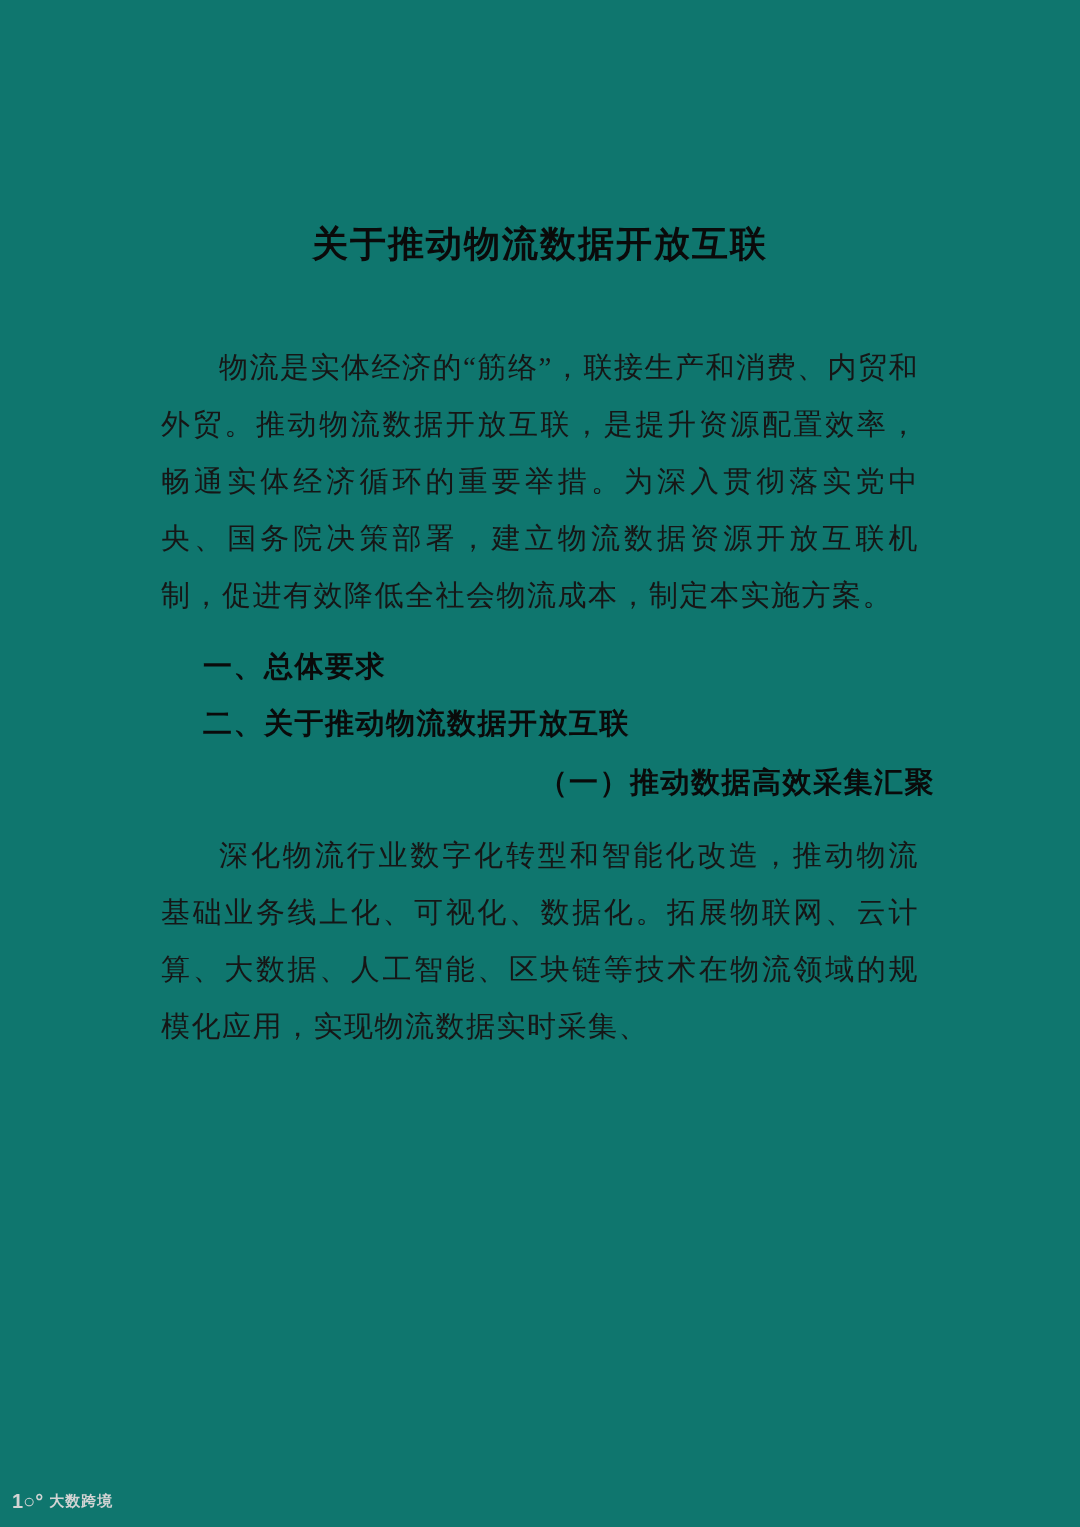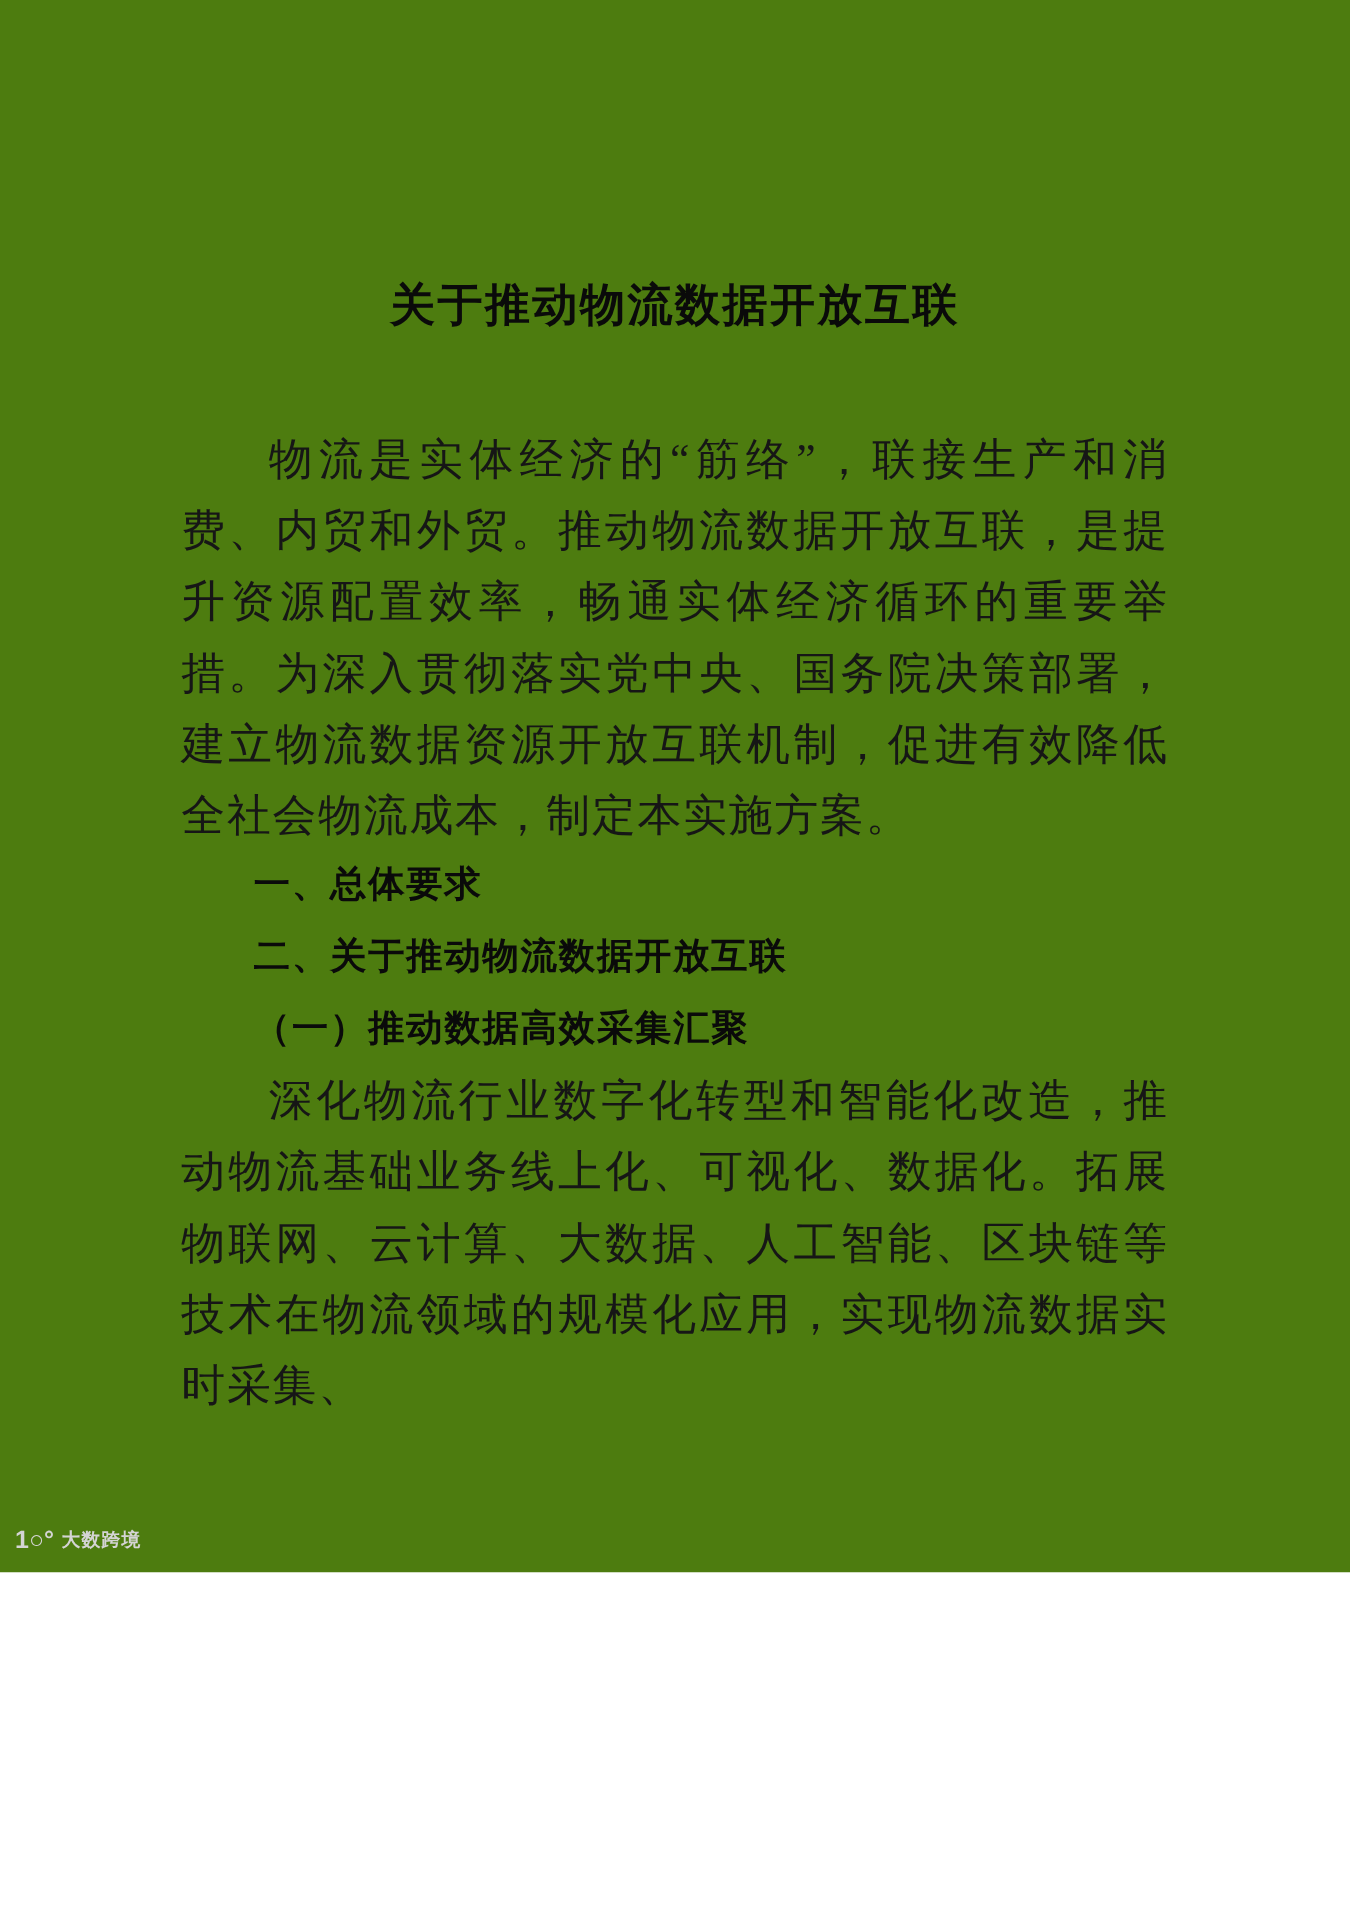--- a/index.html
+++ b/index.html
@@ -3,44 +3,44 @@
 <meta charset="utf-8">
 <style>
   html, body {
     margin: 0;
     padding: 0;
     background: #ffffff;
   }
   .page {
     position: relative;
     width: 1080px;
-    height: 1258px;
+    height: 1527px;
     margin: 0 auto;
-    background: #4d7c0f;
+    background: #0f766e;
     box-sizing: border-box;
     padding: 215px 145px 0 145px;
     overflow: hidden;
     color: #121212;
     font-family: "Liberation Serif", "DejaVu Serif", serif;
   }
   .doc-title {
     margin: 0 0 66px 0;
     text-align: center;
     font-size: 36px;
     font-weight: bold;
     line-height: 58px;
     letter-spacing: 2px;
     color: #0a0a0a;
   }
   .doc-title .title-line {
     display: block;
   }
   .body-para {
-    margin: 0;
-    font-size: 35px;
+    margin: 16px;
+    font-size: 29px;
     line-height: 57px;
     letter-spacing: 1.5px;
     text-align: justify;
     text-justify: inter-ideograph;
     text-indent: 2em;
     color: #161616;
   }
   .section-heading {
     margin: 0;
     font-size: 29px;
@@ -53,20 +53,21 @@
   }
   .sub-heading {
     margin: 0;
     font-size: 29px;
     line-height: 57px;
     font-weight: bold;
     text-indent: 2em;
     letter-spacing: 1.5px;
     font-family: "Liberation Serif", "DejaVu Serif", serif;
     color: #0a0a0a;
+    text-align: right;
   }
   .watermark {
     position: absolute;
     left: 12px;
     bottom: 14px;
     display: flex;
     align-items: center;
     gap: 6px;
     color: #cfcfcf;
     font-family: "Liberation Sans", "DejaVu Sans", sans-serif;

